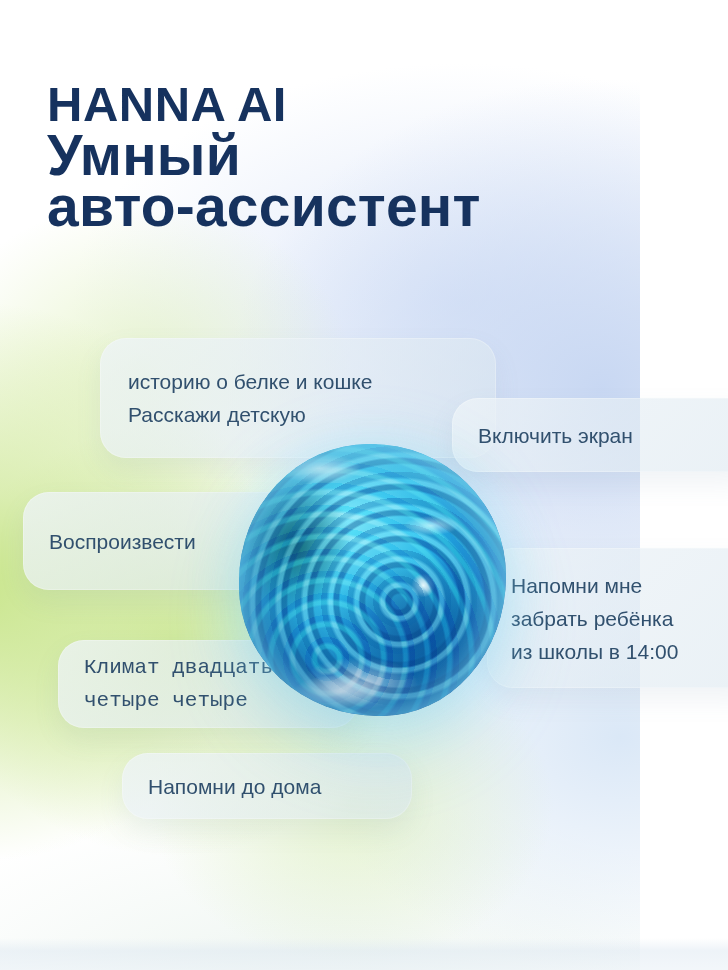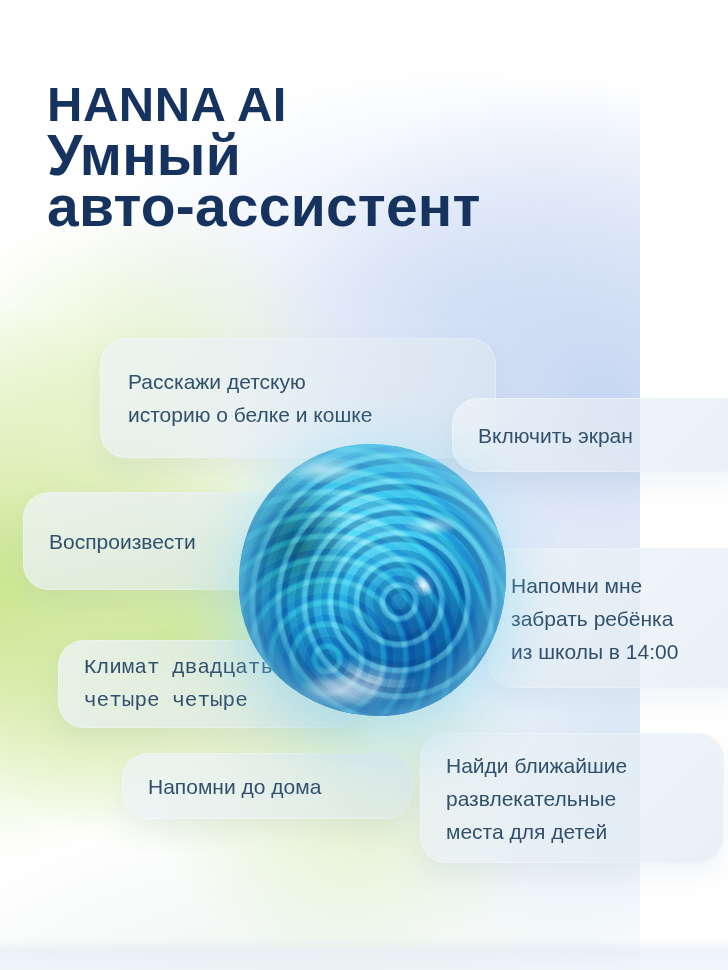--- a/index.html
+++ b/index.html
@@ -143,22 +143,22 @@
 
 <div class="poster">
 
   <header class="title-block">
     <div class="brand-line">HANNA AI</div>
     <div class="subtitle-line">Умный</div>
     <div class="subtitle-line">авто-ассистент</div>
   </header>
 
   <div class="bubble b-story">
+    <div class="line">историю о белке и кошке</div>
     <div class="line">Расскажи детскую</div>
-    <div class="line">историю о белке и кошке</div>
   </div>
 
   <div class="bubble b-screen">
     <div class="line">Включить экран</div>
   </div>
 
   <div class="bubble b-music">
     <div class="line">Воспроизвести</div>
   </div>
 
@@ -170,25 +170,20 @@
 
   <div class="bubble b-climate">
     <div class="line">Климат двадцать</div>
     <div class="line">четыре четыре</div>
   </div>
 
   <div class="bubble b-route">
     <div class="line">Напомни до дома</div>
   </div>
 
-  <div class="bubble b-places">
-    <div class="line">Найди ближайшие</div>
-    <div class="line">развлекательные</div>
-    <div class="line">места для детей</div>
-  </div>
 
   <div class="orb">
     <div class="orb-layer orb-ripple-a"></div>
     <div class="orb-layer orb-ripple-b"></div>
     <div class="orb-layer orb-highlight"></div>
     <div class="orb-layer orb-rim"></div>
   </div>
 
   <div class="footer-band"></div>
 

